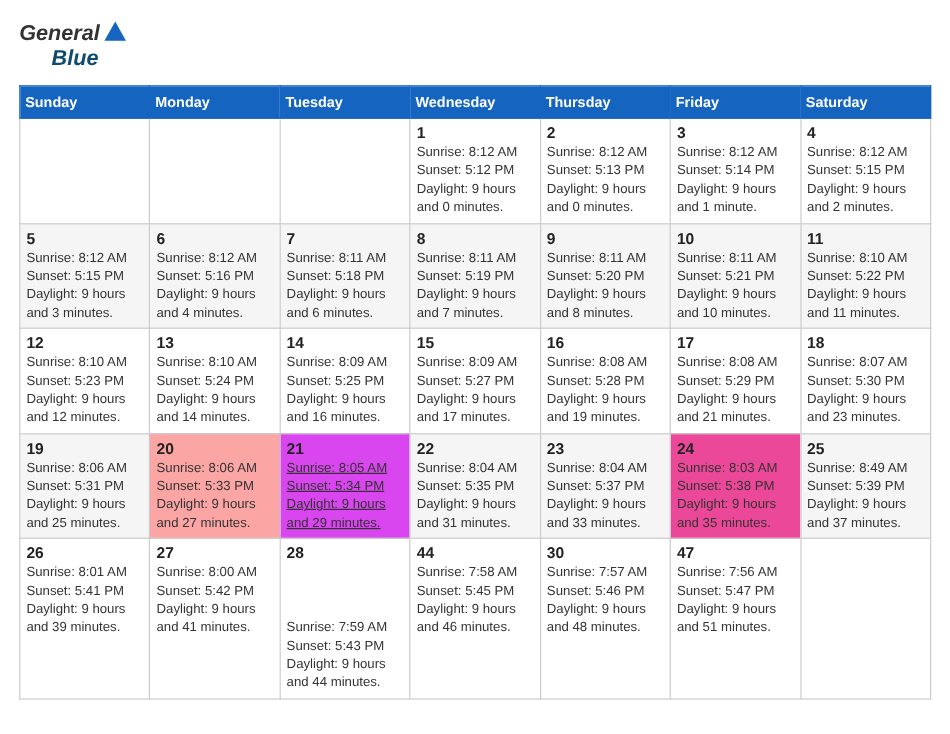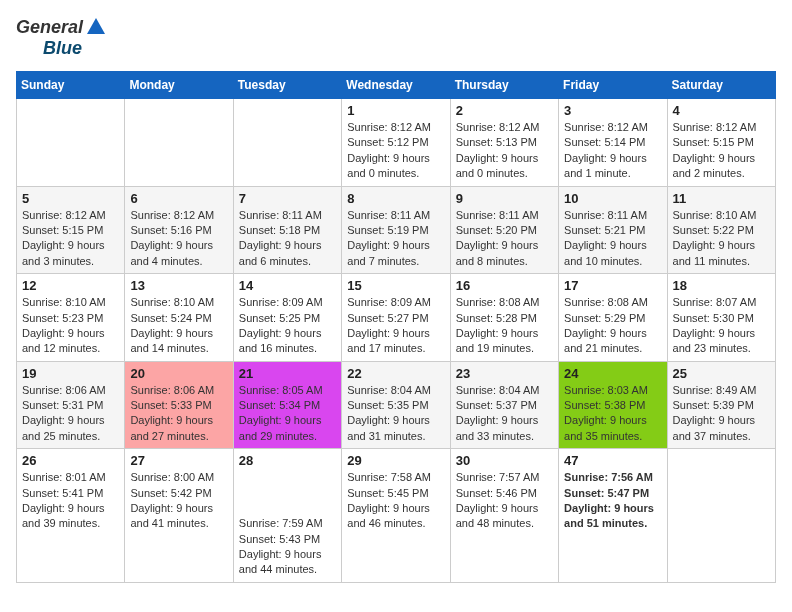--- a/index.html
+++ b/index.html
@@ -257,40 +257,40 @@
         </td>
         <td style="background: #fca5a5;">
           <span class="day-num">20</span>
           <div class="day-info" style="white-space: pre-line;">Sunrise: 8:06 AM
 Sunset: 5:33 PM
 Daylight: 9 hours
 and 27 minutes.</div>
         </td>
         <td style="background: #d946ef;">
           <span class="day-num">21</span>
-          <div class="day-info" style="white-space: pre-line;">Sunrise: 8:05 AM
+          <div class="day-info" style="white-space: pre-line; text-decoration: underline;">Sunrise: 8:05 AM
 Sunset: 5:34 PM
 Daylight: 9 hours
 and 29 minutes.</div>
         </td>
         <td style="background: rgb(245, 245, 245);">
           <span class="day-num">22</span>
           <div class="day-info" style="white-space: pre-line;">Sunrise: 8:04 AM
 Sunset: 5:35 PM
 Daylight: 9 hours
 and 31 minutes.</div>
         </td>
         <td style="background: rgb(245, 245, 245);">
           <span class="day-num">23</span>
           <div class="day-info" style="white-space: pre-line;">Sunrise: 8:04 AM
 Sunset: 5:37 PM
 Daylight: 9 hours
 and 33 minutes.</div>
         </td>
-        <td style="background: #84cc16;">
+        <td style="background: #ec4899;">
           <span class="day-num">24</span>
           <div class="day-info" style="white-space: pre-line;">Sunrise: 8:03 AM
 Sunset: 5:38 PM
 Daylight: 9 hours
 and 35 minutes.</div>
         </td>
         <td style="background: rgb(245, 245, 245); margin-left: 40px;">
           <span class="day-num">25</span>
           <div class="day-info" style="white-space: pre-line;">Sunrise: 8:49 AM
 Sunset: 5:39 PM
@@ -314,36 +314,36 @@
 and 41 minutes.</div>
         </td>
         <td>
           <span class="day-num">28</span>
           <div class="day-info" style="white-space: pre-line; margin-top: 48px;">Sunrise: 7:59 AM
 Sunset: 5:43 PM
 Daylight: 9 hours
 and 44 minutes.</div>
         </td>
         <td>
-          <span class="day-num">29</span>
+          <span class="day-num">44</span>
           <div class="day-info" style="white-space: pre-line;">Sunrise: 7:58 AM
 Sunset: 5:45 PM
 Daylight: 9 hours
 and 46 minutes.</div>
         </td>
         <td>
           <span class="day-num">30</span>
           <div class="day-info" style="white-space: pre-line;">Sunrise: 7:57 AM
 Sunset: 5:46 PM
 Daylight: 9 hours
 and 48 minutes.</div>
         </td>
         <td>
           <span class="day-num">47</span>
-          <div class="day-info" style="white-space: pre-line; font-weight: bold;">Sunrise: 7:56 AM
+          <div class="day-info" style="white-space: pre-line;">Sunrise: 7:56 AM
 Sunset: 5:47 PM
 Daylight: 9 hours
 and 51 minutes.</div>
         </td>
         <td class="empty-cell"></td>
       </tr>
     </tbody>
 </table>
 
 </body></html>

